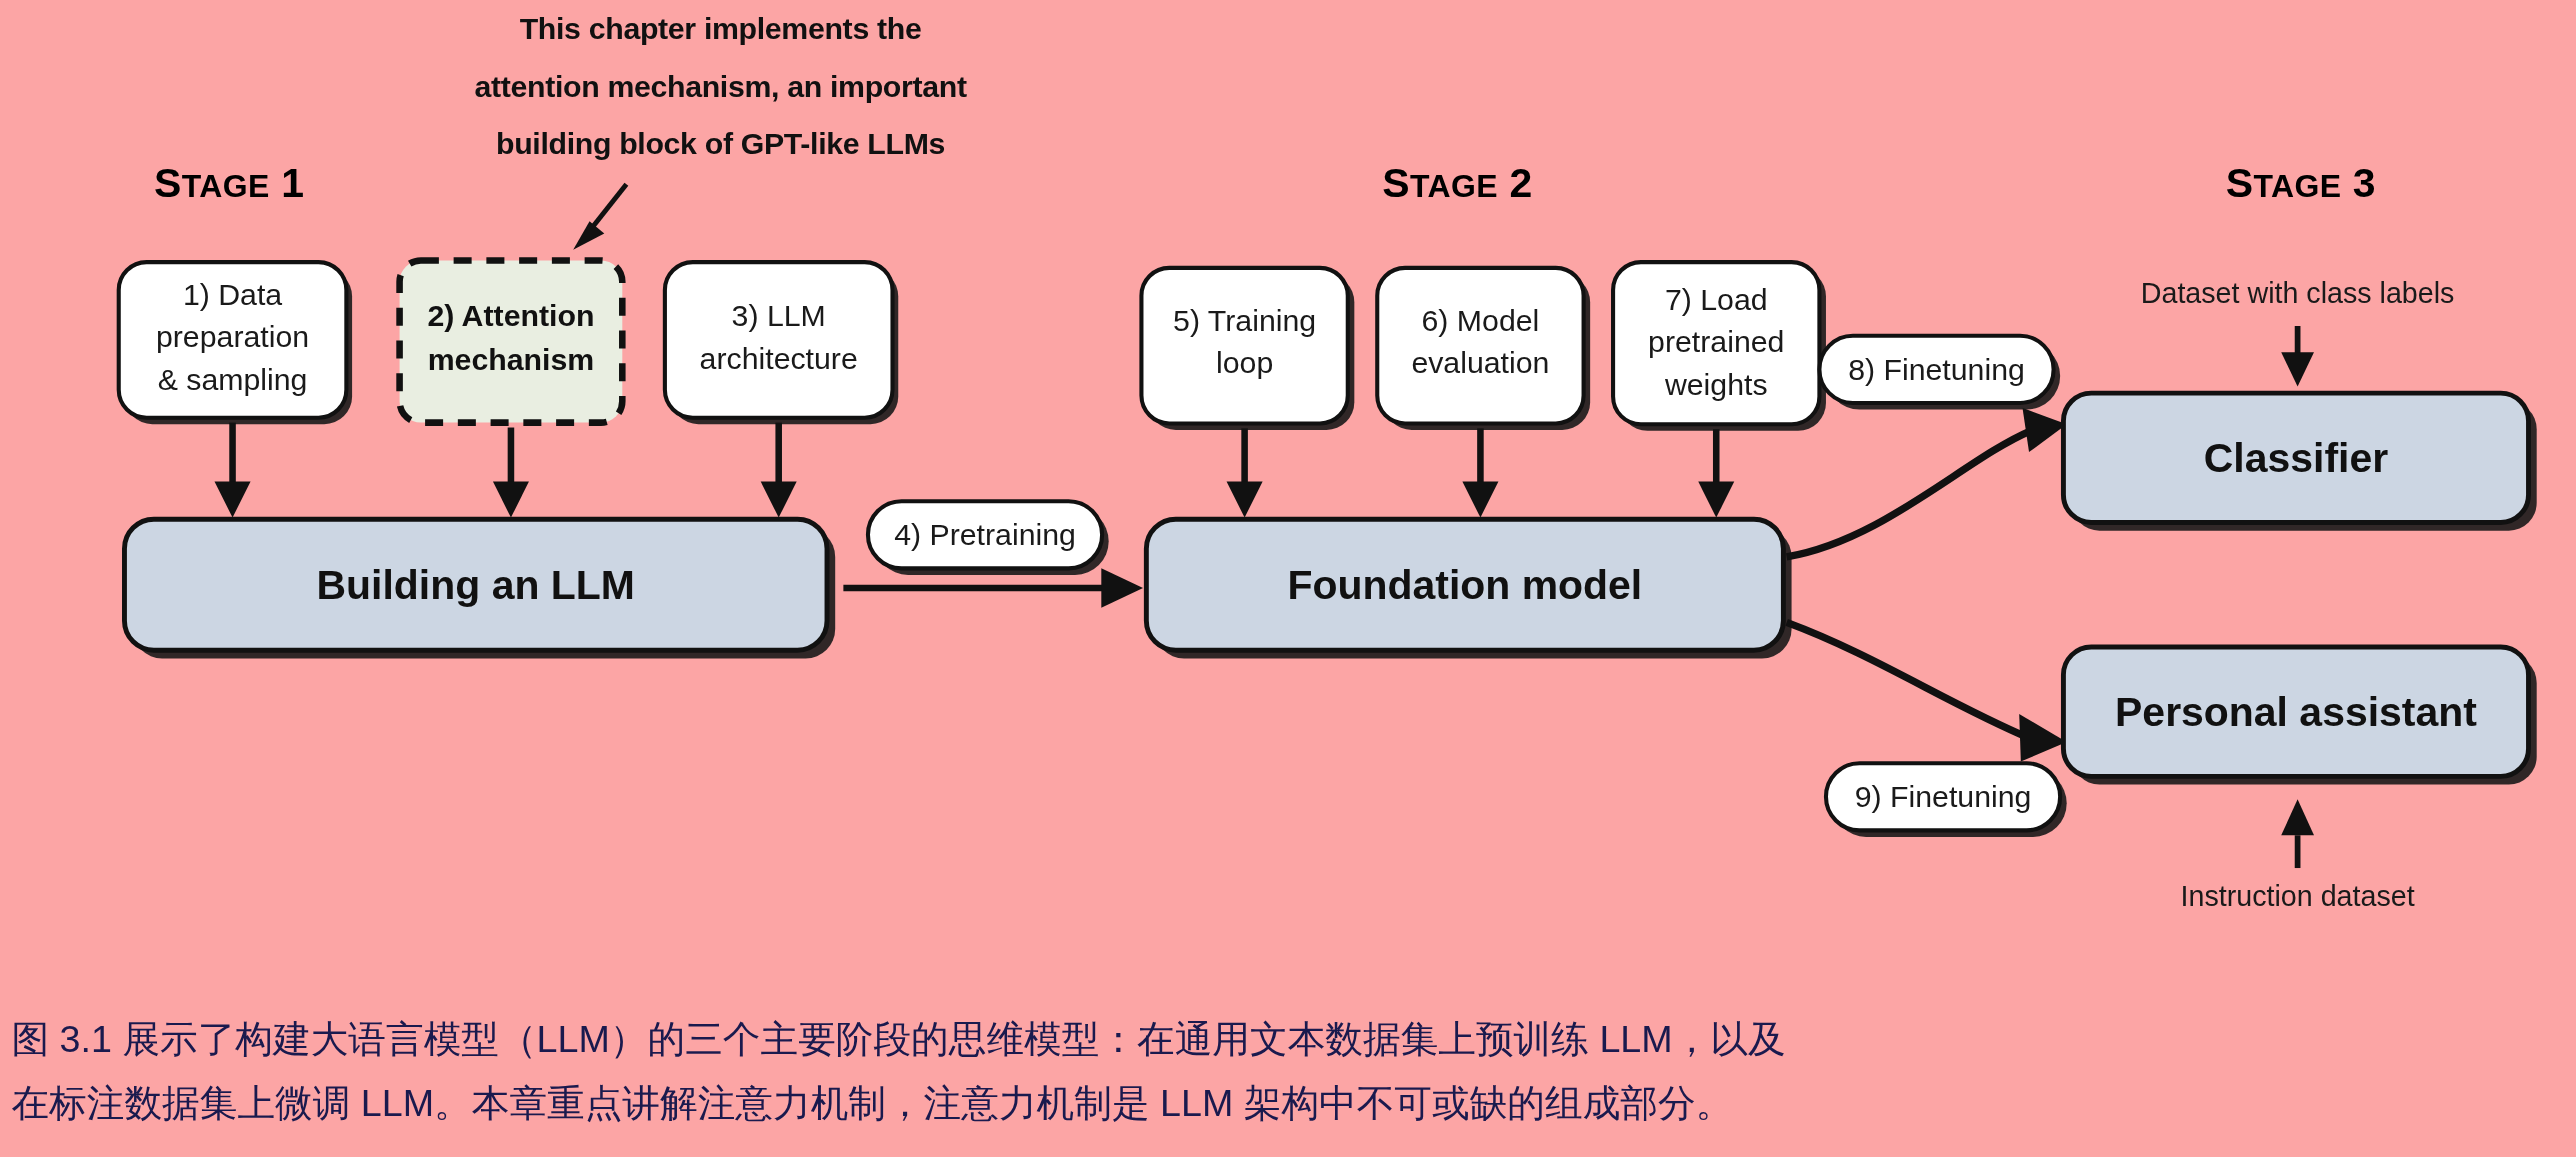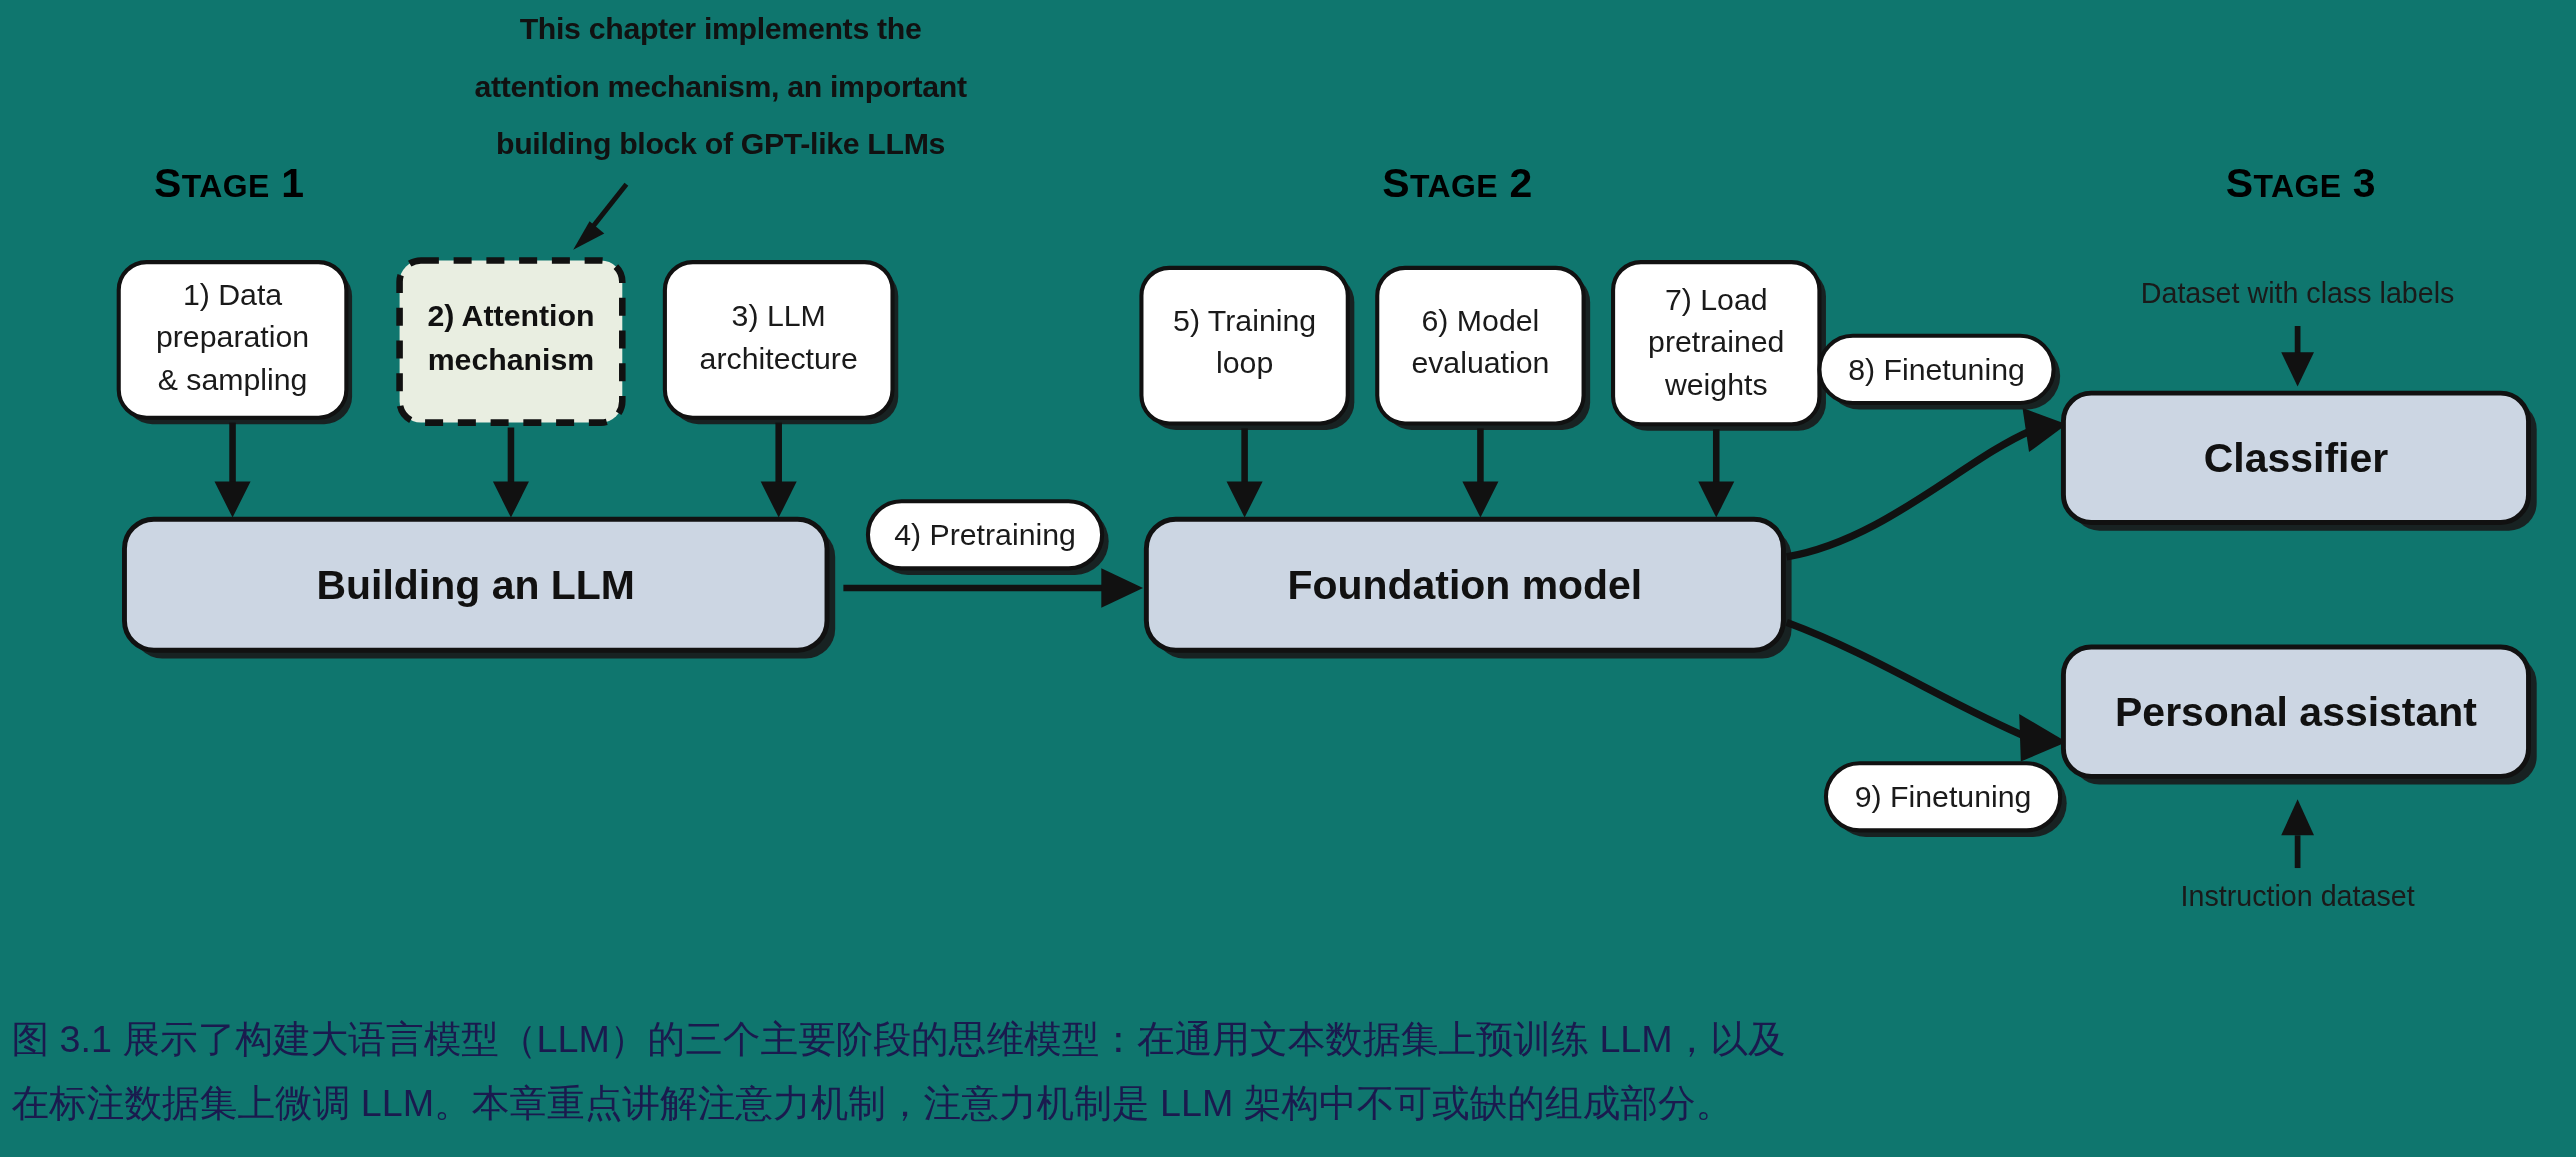--- a/index.html
+++ b/index.html
@@ -11,21 +11,21 @@
   body {
     width: 2576px;
     height: 1158px;
     font-family: "Liberation Sans", sans-serif;
     overflow: hidden;
   }
   #figure-root {
     position: relative;
     width: 2576px;
     height: 1158px;
-    background: #0f766e;
+    background: #fca5a5;
   }
   svg#diagram {
     position: absolute;
     left: 0;
     top: 0;
     width: 2576px;
     height: 1158px;
     display: block;
   }
   

